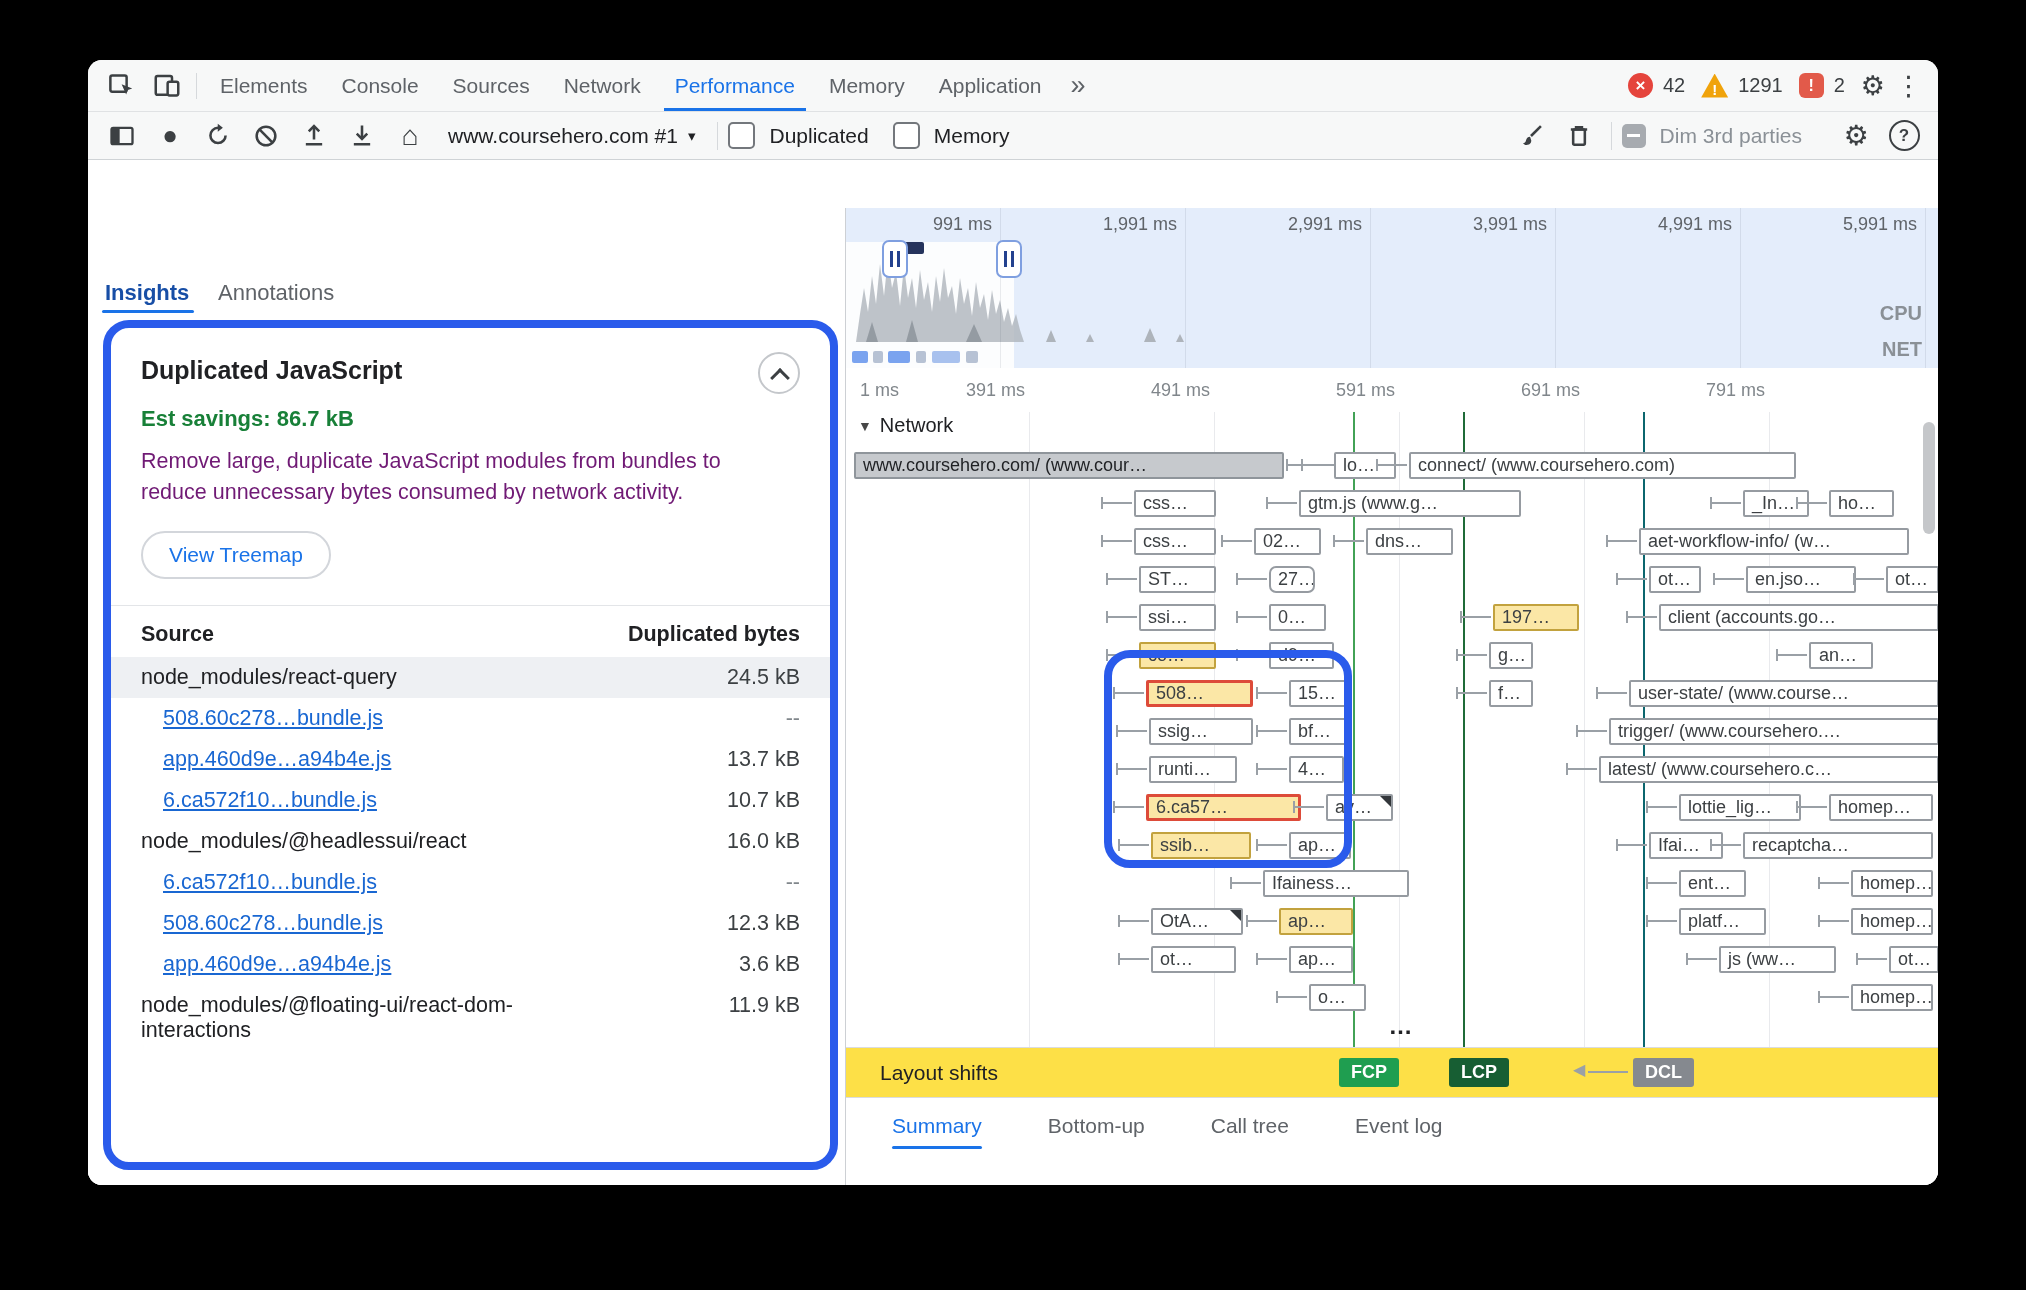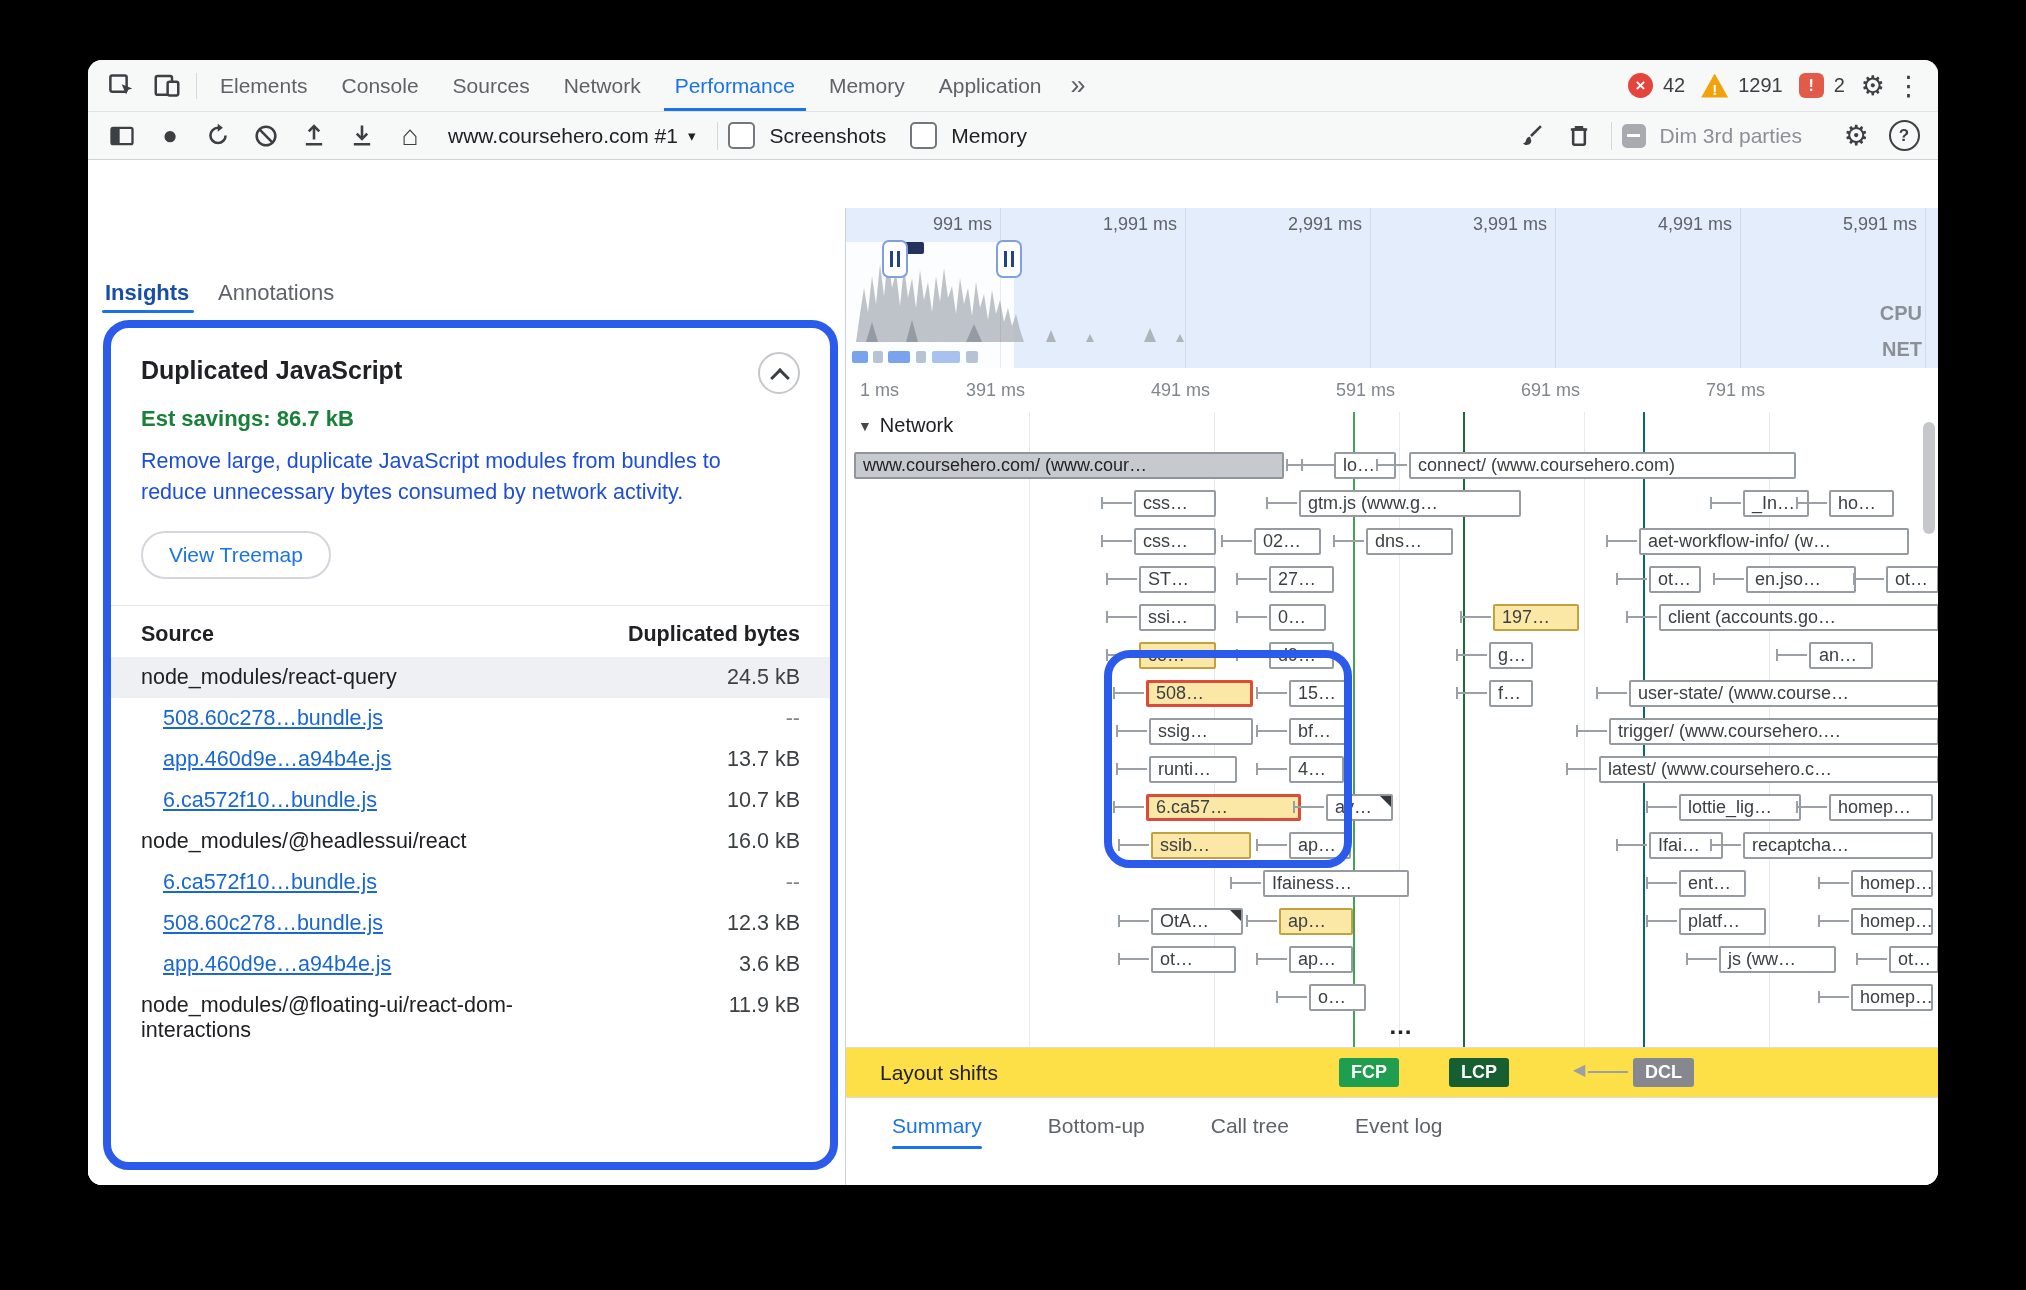--- a/index.html
+++ b/index.html
@@ -59,21 +59,21 @@
   .lt-annotations{position:absolute;left:130px;top:72px;font-size:22px;color:#5f6368;}
   .lt-underline{position:absolute;left:14px;top:102px;width:92px;height:3px;background:#1a73e8;border-radius:2px;}
   .card{position:absolute;left:15px;top:112px;width:735px;height:850px;border:8px solid #2a5beb;border-radius:26px;
         box-sizing:border-box;padding:28px 30px 0 30px;background:#fff;overflow:hidden;}
   .card-head{display:flex;justify-content:space-between;align-items:flex-start;}
   .card-title{font-size:25px;font-weight:700;color:#202124;}
   .collapse-btn{width:42px;height:42px;border:2px solid #c4c7cb;border-radius:50%;position:relative;margin-top:-4px;box-sizing:border-box;}
   .collapse-btn i{position:absolute;left:13px;top:17px;width:11px;height:11px;border-left:3px solid #3c4043;
                   border-top:3px solid #3c4043;transform:rotate(45deg);}
   .savings{margin-top:12px;font-size:22px;font-weight:700;color:#188038;}
-  .desc{margin-top:14px;font-size:21.5px;line-height:1.42;color:#1d4ed8;max-width:650px;}
+  .desc{margin-top:14px;font-size:21.5px;line-height:1.42;color:#701a75;max-width:650px;}
   .treemap-btn{display:inline-block;margin-top:24px;padding:10px 26px;border:2px solid #d3d6db;border-radius:26px;
                color:#1a73e8;font-size:21px;font-weight:500;background:#fff;cursor:default;}
   .card-div{margin:26px -30px 0 -30px;height:1px;background:#e3e5e8;}
   .tbl-head{display:flex;justify-content:space-between;padding:16px 0 10px;font-size:21.5px;font-weight:700;color:#202124;}
   .irow{display:flex;justify-content:space-between;align-items:flex-start;padding:8px 0;font-size:21.5px;color:#202124;}
   .irow.shaded{background:#eef0f3;margin:0 -30px;padding:8px 30px;}
   .irow .flabel{margin-left:22px;color:#1967d2;text-decoration:underline;}
   .irow .glabel{max-width:470px;}
   .irow .val{color:#3c4043;white-space:nowrap;}
   .irow .val.muted{color:#80868b;}
@@ -211,21 +211,21 @@
             <path d="M5 19h14" stroke="#3c4043" stroke-width="2.2"></path>
           </svg>
       </div>
       <div class="ti" style="font-size:28px;">⌂</div>
       <div class="hist">
         <span>www.coursehero.com #1</span>
         <span class="caret">▾</span>
       </div>
       <div class="tool-sep"></div>
       <div class="chk"></div>
-      <div class="chk-label">Screenshots</div>
+      <div class="chk-label">Duplicated</div>
       <div class="chk"></div>
       <div class="chk-label">Memory</div>
       <div class="spacer"></div>
       <div class="ti">
         <svg width="28" height="28" viewBox="0 0 24 24">
             <path d="M20.5 3.5L12 12" stroke="#3c4043" stroke-width="2.2"></path>
             <path d="M11.2 12.6c-2 .1-3.1 1.1-3.5 3.2-.2 1.3-1 2.1-2.6 2.4 1.2 1.3 2.8 1.8 4.3 1.4 2-.5 3-2.1 2.8-4z" fill="#3c4043"></path>
           </svg>
       </div>
       <div class="ti">
@@ -404,21 +404,21 @@
               <div class="bar" style="left: 408px; width: 67px;">02…</div>
               <div class="whisk" style="left: 487px; width: 31px;"></div>
               <div class="bar" style="left: 520px; width: 87px;">dns…</div>
               <div class="whisk" style="left: 760px; width: 31px;"></div>
               <div class="bar" style="left: 793px; width: 270px;">aet-workflow-info/ (w…</div>
             </div>
             <div class="net-row" style="top: 353px;">
               <div class="whisk" style="left: 260px; width: 31px;"></div>
               <div class="bar" style="left: 293px; width: 77px;">ST…</div>
               <div class="whisk" style="left: 390px; width: 31px;"></div>
-              <div class="bar" style="left: 423px; width: 65px;">27…</div>
+              <div class="bar" style="left: 423px; width: 46px; border-radius: 7px;">27…</div>
               <div class="whisk" style="left: 770px; width: 31px;"></div>
               <div class="bar" style="left: 803px; width: 52px;">ot…</div>
               <div class="whisk" style="left: 867px; width: 31px;"></div>
               <div class="bar" style="left: 900px; width: 110px;">en.jso…</div>
               <div class="whisk" style="left: 1007px; width: 31px;"></div>
               <div class="bar" style="left: 1040px; width: 53px;">ot…</div>
             </div>
             <div class="net-row" style="top: 391px;">
               <div class="whisk" style="left: 260px; width: 31px;"></div>
               <div class="bar" style="left: 293px; width: 77px;">ssi…</div>

